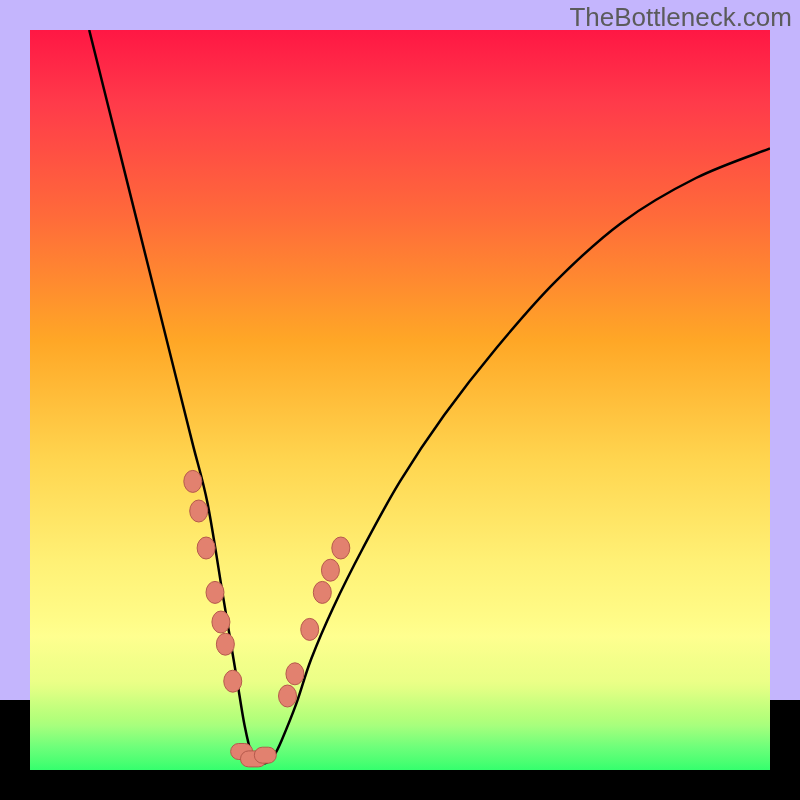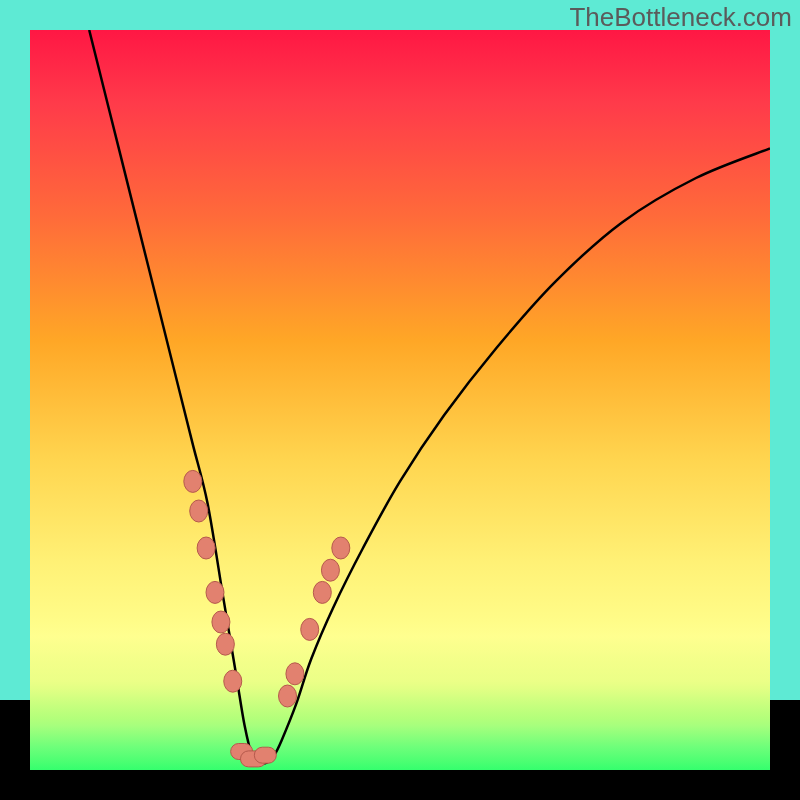--- a/index.html
+++ b/index.html
@@ -9,21 +9,21 @@
     height: 800px;
     background: #000;
     overflow: hidden;
     font-family: Arial, Helvetica, sans-serif;
   }
   .frame {
     position: absolute;
     left: 0; top: 0;
     width: 800px;
     height: 700px;
-    background: #5eead4;
+    background: #c4b5fd;
   }
   .plot-area {
     position: absolute;
     left: 30px;
     top: 30px;
     width: 740px;
     height: 740px;
     background: linear-gradient(
       to bottom,
       #ff1744 0%,

